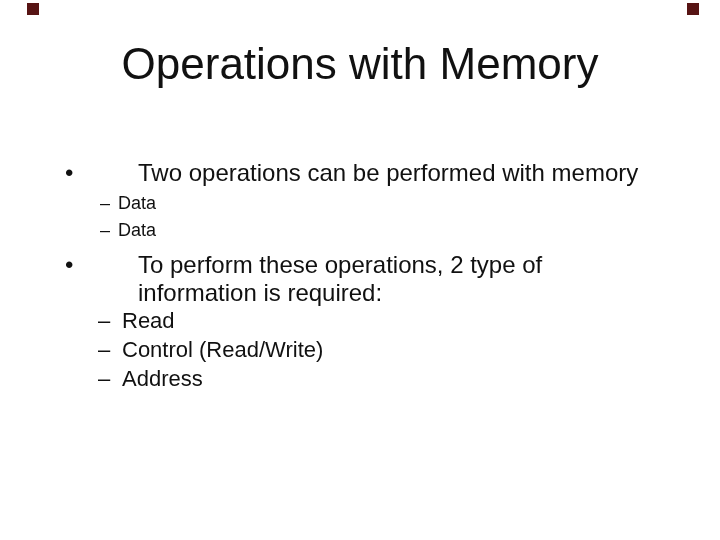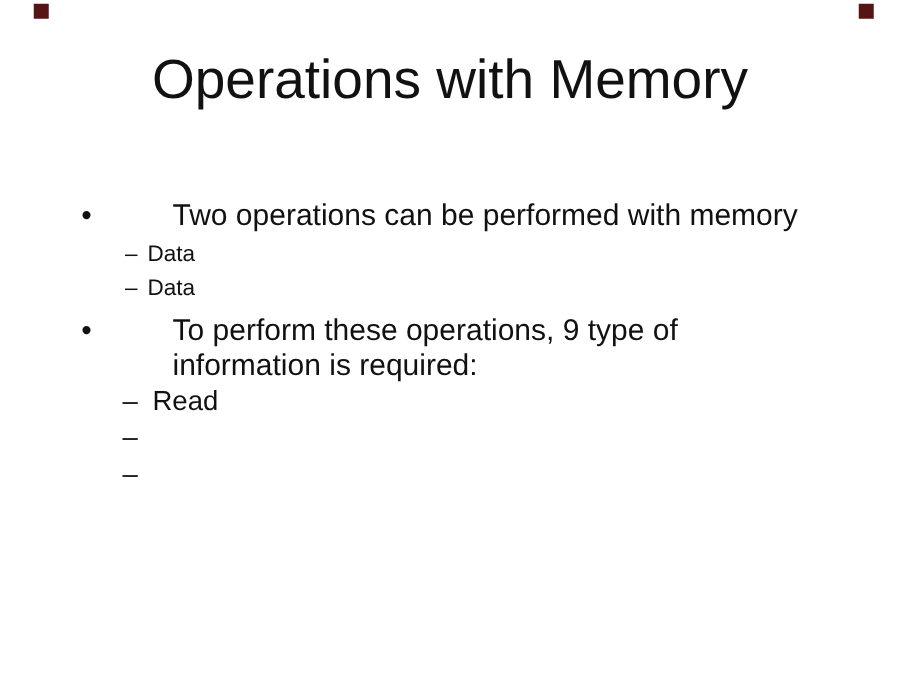--- a/index.html
+++ b/index.html
@@ -97,29 +97,31 @@
       <span class="text">Data</span>
     </div>
     <div class="sub-row">
       <span class="marker">–</span>
       <span class="text">Data</span>
     </div>
   </div>
 
   <div class="row l1 b2">
     <span class="marker">•</span>
-    <span class="text">To perform these operations, 9 type of information is required:</span>
+    <span class="text">To perform these operations, 2 type of information is required:</span>
   </div>
 
   <div class="sub-group groupB">
     <div class="sub-row">
       <span class="marker">–</span>
       <span class="text">Read</span>
     </div>
     <div class="sub-row">
       <span class="marker">–</span>
+      <span class="text">Control (Read/Write)</span>
     </div>
     <div class="sub-row">
       <span class="marker">–</span>
+      <span class="text">Address</span>
     </div>
   </div>
 
 </div>
 
 </body></html>

